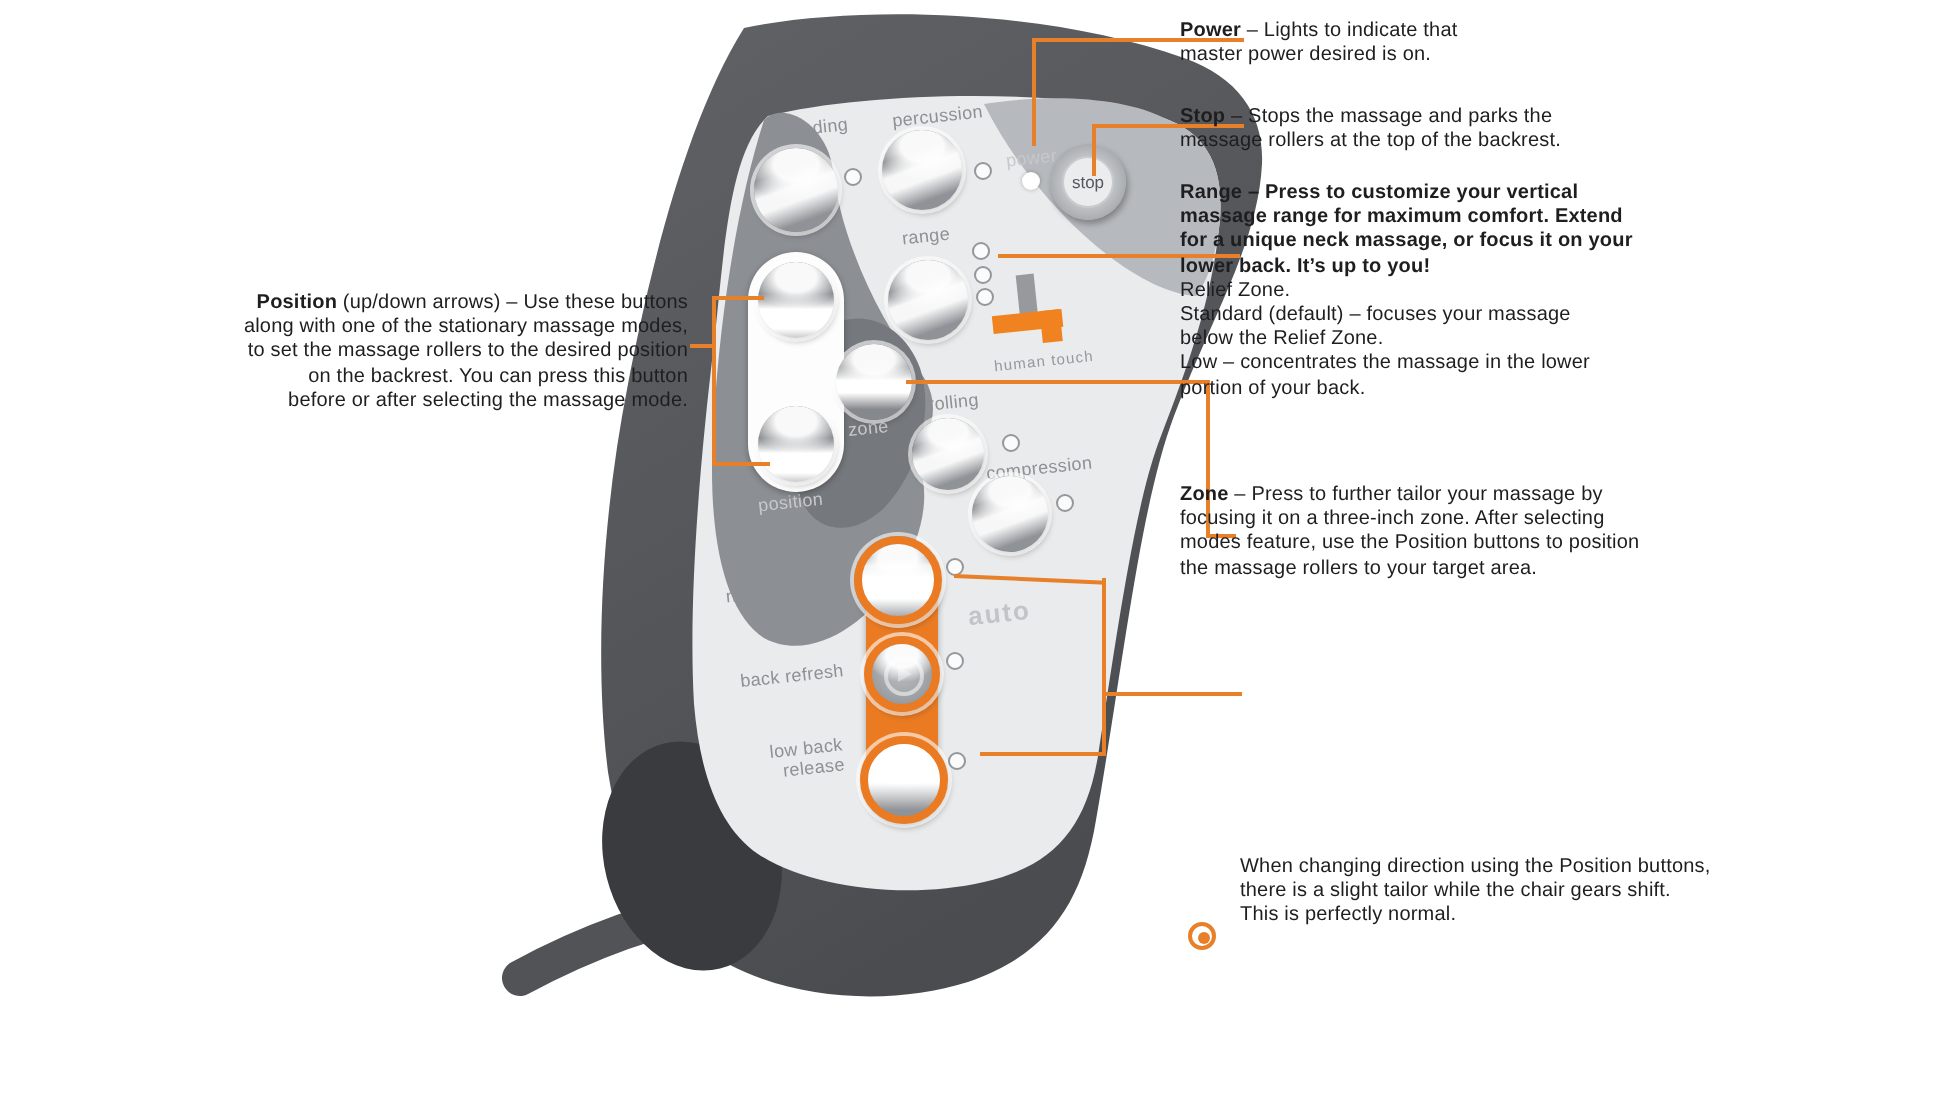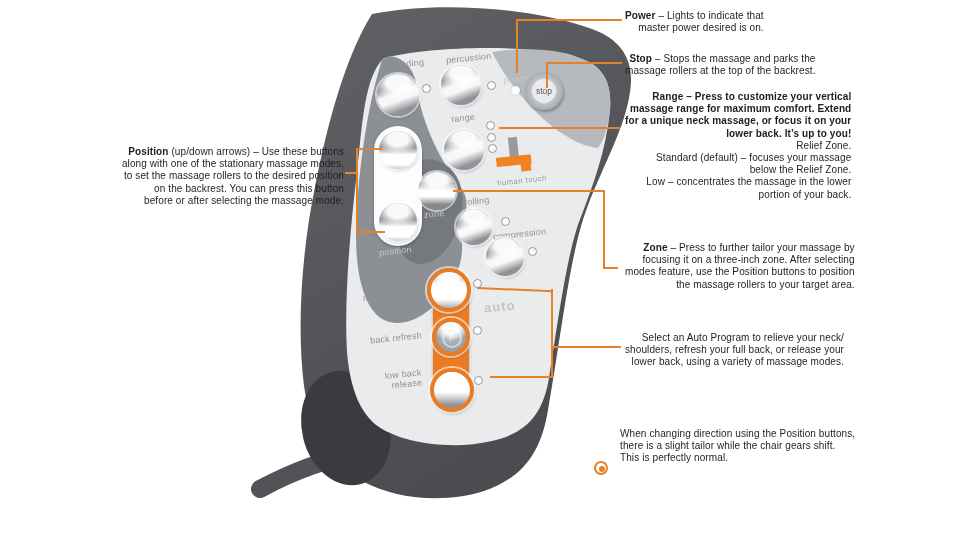--- a/index.html
+++ b/index.html
@@ -3,21 +3,21 @@
 <meta charset="utf-8">
 <style>
   html,body{margin:0;padding:0;background:#fff;}
   #canvas{position:relative;width:978px;height:550px;background:#ffffff;overflow:hidden;
           font-family:"Liberation Sans",sans-serif;}
   .abs{position:absolute;}
   
   .callout{position:absolute;font-size:10px;line-height:12.2px;color:#1e1e20;letter-spacing:.1px;}
   .callout .tline{white-space:nowrap;}
   .b{font-weight:bold;}
-  .right-col{left:625px;text-align:right;}
+  .right-col{left:590px;}
   
   .rlabel{position:absolute;font-size:9px;color:#8d9094;transform:rotate(-6deg);white-space:nowrap;letter-spacing:.2px;}
   .rlabel.light{color:#c6c8cb;}
   .rlabel.ralign{text-align:right;line-height:10px;}
   .auto-word{position:absolute;font-size:13px;color:#c2c4c7;letter-spacing:1px;transform:rotate(-6deg);font-weight:bold;}
   .wordmark{position:absolute;font-size:7.5px;color:#96989c;letter-spacing:.6px;transform:rotate(-6deg);}
   
   .orb{position:absolute;border-radius:50%;
        background:linear-gradient(160deg,#888b8f 0 30%,#f7f7f8 46% 60%,#8f9296 80% 100%);
        box-shadow:0 0 0 2px rgba(255,255,255,.6),1px 2px 3px rgba(0,0,0,.25);}
@@ -198,25 +198,20 @@
     <div class="tline">portion of your back.</div>
   </div>
 
   <div class="callout right-col" style="top:242px">
     <div class="tline"><span class="b">Zone</span><span> – Press to further tailor your massage by</span></div>
     <div class="tline">focusing it on a three-inch zone. After selecting</div>
     <div class="tline">modes feature, use the Position buttons to position</div>
     <div class="tline">the massage rollers to your target area.</div>
   </div>
 
-  <div class="callout right-col" style="top:332px">
-    <div class="tline">Select an Auto Program to relieve your neck/</div>
-    <div class="tline">shoulders, refresh your full back, or release your</div>
-    <div class="tline">lower back, using a variety of massage modes.</div>
-  </div>
 
   <div class="note-dot" style="left:594px;top:461px">
       <span></span>
     </div>
   <div class="callout" style="left:620px;top:428px">
     <div class="tline">When changing direction using the Position buttons,</div>
     <div class="tline">there is a slight tailor while the chair gears shift.</div>
     <div class="tline">This is perfectly normal.</div>
   </div>
 

